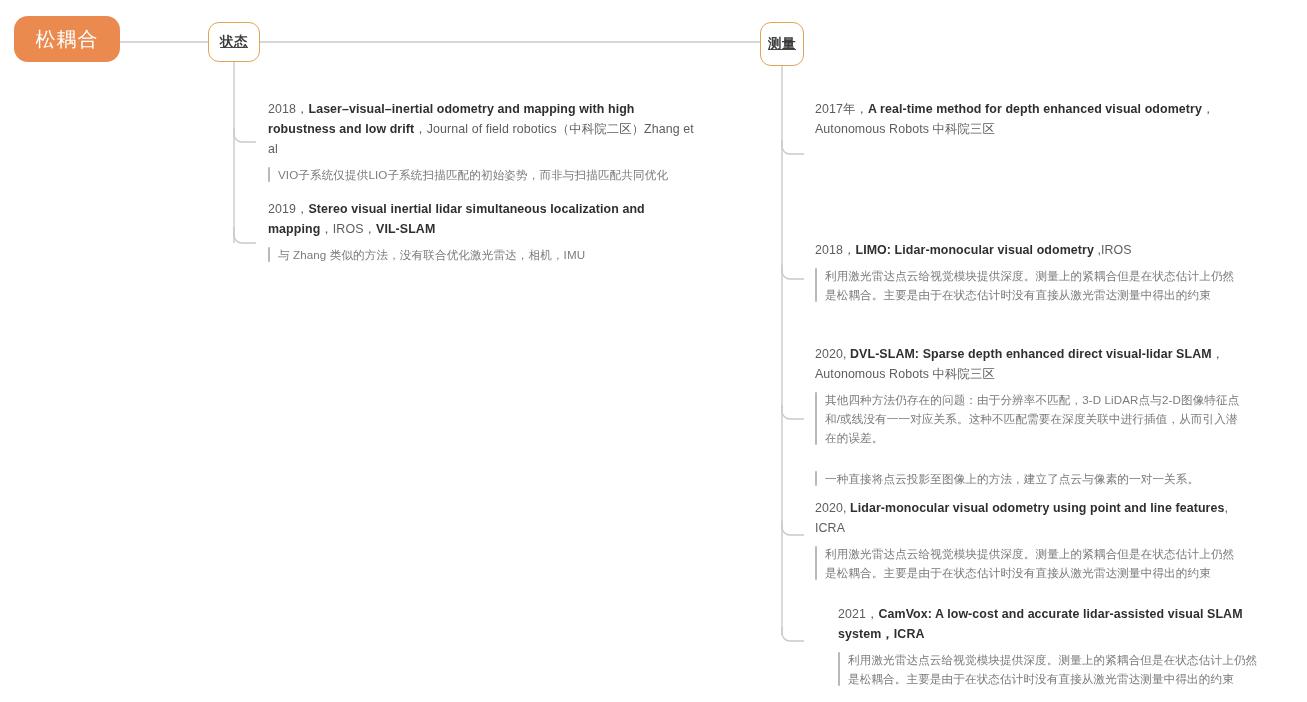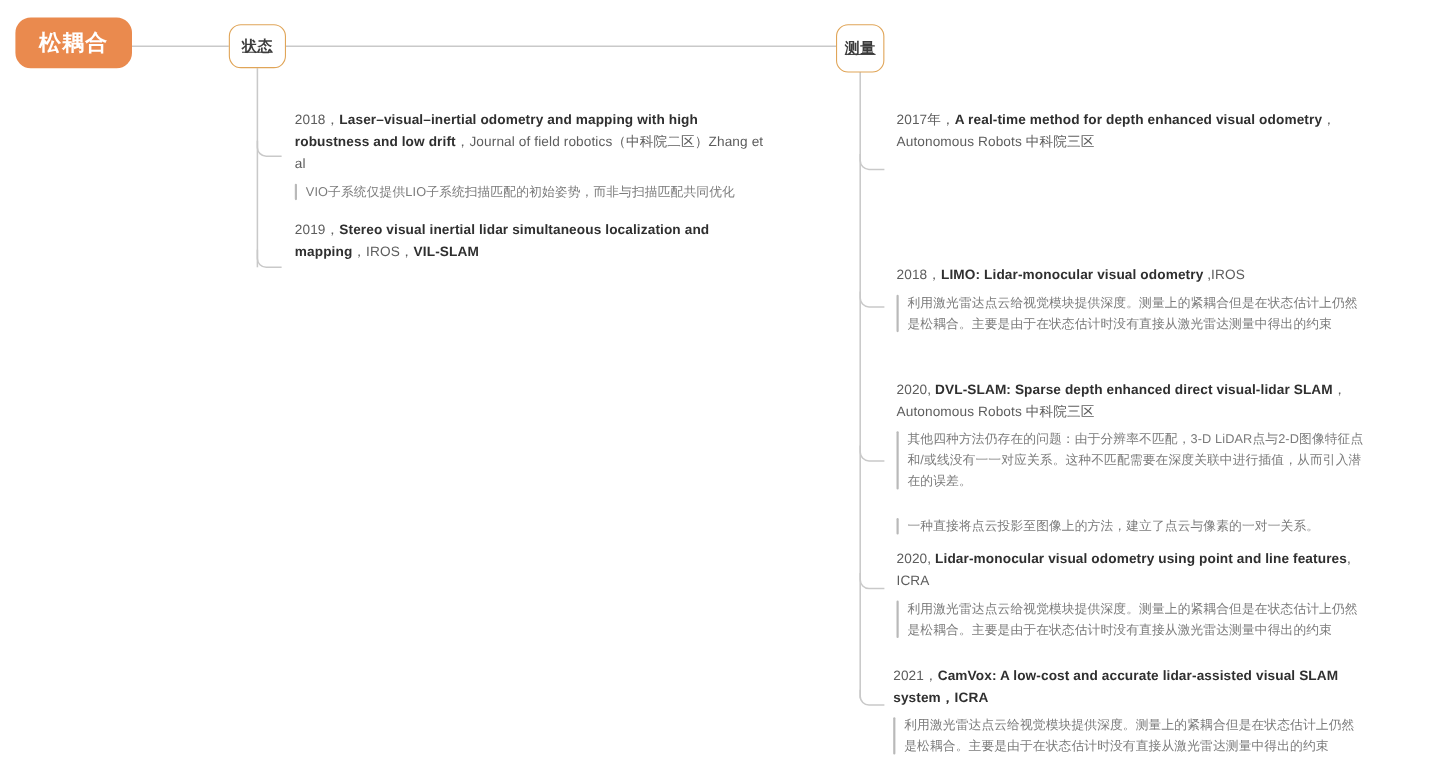--- a/index.html
+++ b/index.html
@@ -42,21 +42,21 @@
     border-radius: 14px;
     background: #ea8a4e;
     display: flex;
     align-items: center;
     justify-content: center;
     box-sizing: border-box;
   }
   .root-node .label {
     color: #ffffff;
     font-size: 20px;
-    font-weight: bold;
+    font-weight: normal;
     letter-spacing: 1px;
     line-height: 1;
     text-align: center;
   }
 
   
   .branch-node {
     position: absolute;
     border: 1.6px solid #e0a558;
     background: #ffffff;
@@ -158,20 +158,23 @@
     </div>
     <div class="note">
       <span class="note-line">VIO子系统仅提供LIO子系统扫描匹配的初始姿势，而非与扫描匹配共同优化</span>
     </div>
   </div>
 
   <div class="topic" style="left:268px; top:199px; width:428px;">
     <div class="topic-title">
       <span>2019，</span><b>Stereo visual inertial lidar simultaneous localization and mapping</b><span>，IROS，</span><b>VIL-SLAM</b>
     </div>
+    <div class="note">
+      <span class="note-line">与 Zhang 类似的方法，没有联合优化激光雷达，相机，IMU</span>
+    </div>
   </div>
 
   <div class="topic" style="left:815px; top:99px; width:426px;">
     <div class="topic-title">
       <span>2017年，</span><b>A real-time method for depth enhanced visual odometry</b><span>，Autonomous Robots 中科院三区</span>
     </div>
   </div>
 
   <div class="topic" style="left:815px; top:240px; width:426px;">
     <div class="topic-title">
@@ -196,21 +199,21 @@
 
   <div class="topic" style="left:815px; top:498px; width:426px;">
     <div class="topic-title">
       <span>2020, </span><b>Lidar-monocular visual odometry using point and line features</b><span>, ICRA</span>
     </div>
     <div class="note">
       <span class="note-line">利用激光雷达点云给视觉模块提供深度。测量上的紧耦合但是在状态估计上仍然是松耦合。主要是由于在状态估计时没有直接从激光雷达测量中得出的约束</span>
     </div>
   </div>
 
-  <div class="topic" style="left:812px; top:604px; width:426px;">
+  <div class="topic" style="left:838px; top:604px; width:426px;">
     <div class="topic-title">
       <span>2021，</span><b>CamVox: A low-cost and accurate lidar-assisted visual SLAM system，ICRA</b>
     </div>
     <div class="note">
       <span class="note-line">利用激光雷达点云给视觉模块提供深度。测量上的紧耦合但是在状态估计上仍然是松耦合。主要是由于在状态估计时没有直接从激光雷达测量中得出的约束</span>
     </div>
   </div>
 
 </div>
 

